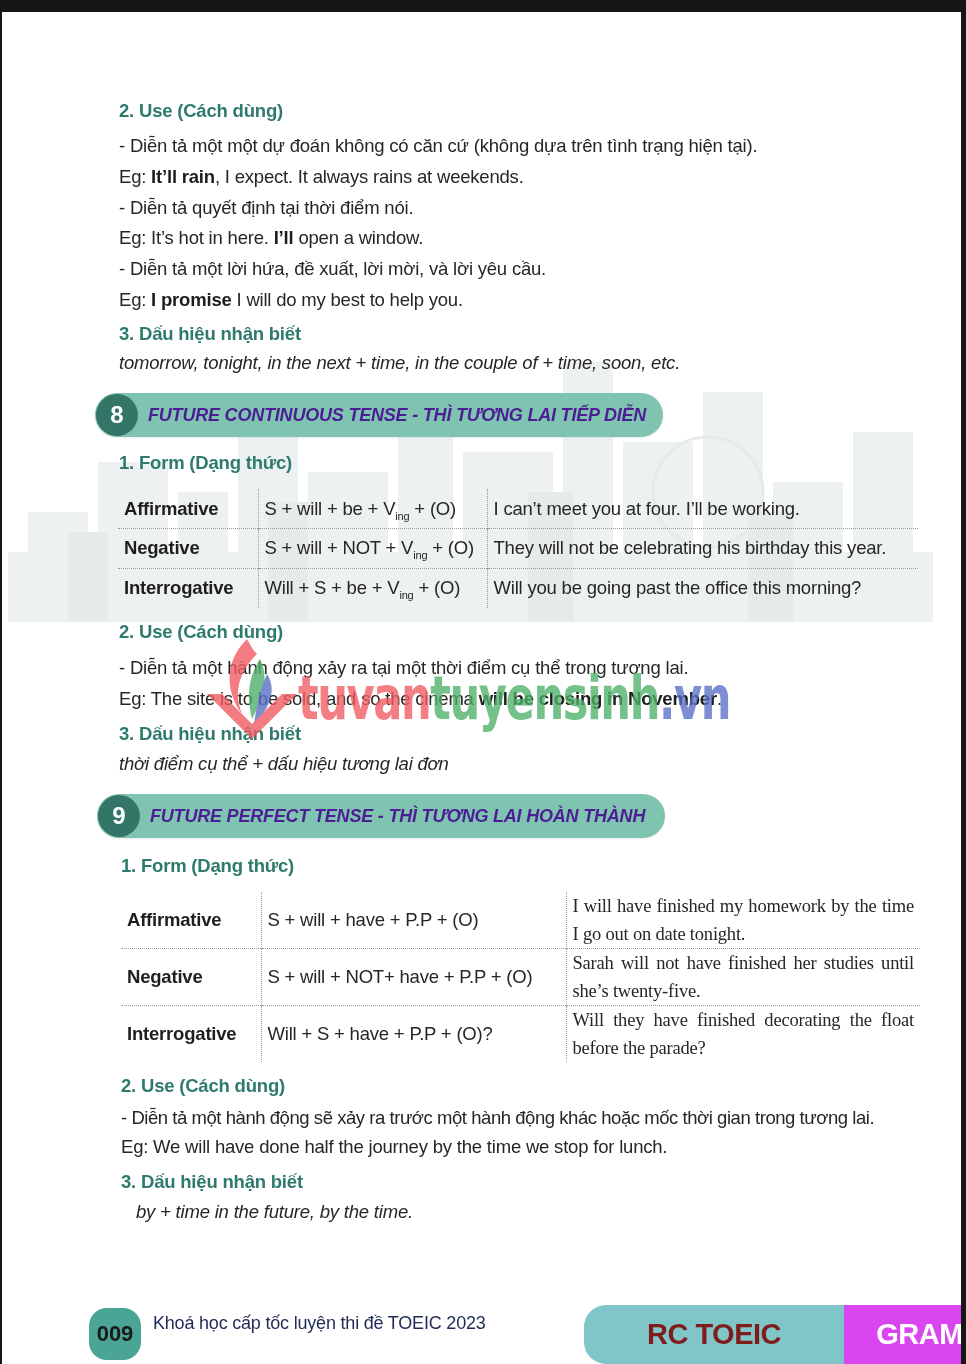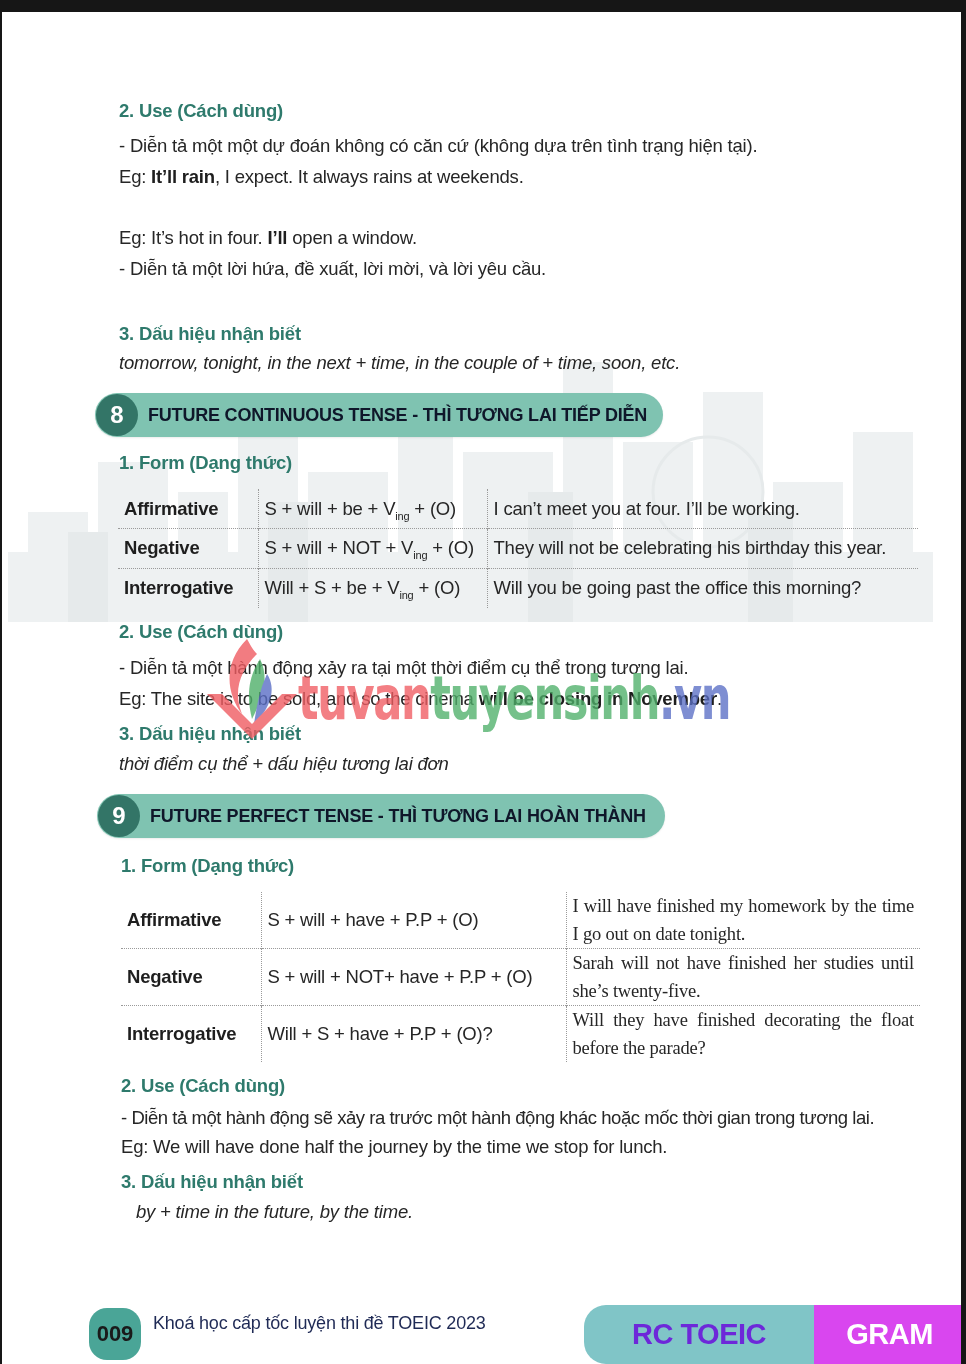--- a/index.html
+++ b/index.html
@@ -28,22 +28,22 @@
     background: #7fc3b1; display: flex; align-items: center;
     box-shadow: 0 1px 2px rgba(0,0,0,0.08);
   }
   .banner .num {
     width: 42px; height: 42px; border-radius: 50%;
     background: #337567; color: #fff; font-weight: bold; font-size: 24px;
     display: flex; align-items: center; justify-content: center; margin-left: 1px;
     flex: 0 0 auto;
   }
   .banner .title {
-    color: #0f172a; font-weight: bold; font-size: 18px; margin-left: 10px; margin-right: 12px;
-    white-space: nowrap; letter-spacing: -0.2px;
+    color: #4c1d95; font-weight: bold; font-size: 18px; margin-left: 10px; margin-right: 12px;
+    white-space: nowrap; letter-spacing: -0.2px; font-style: italic;
   }
 
   
   table.form { position: absolute; border-collapse: collapse; font-size: 18.5px; color: #262626; }
   table.form td { padding: 0 6px; vertical-align: middle; letter-spacing: -0.2px; }
   table.form td.label { font-weight: bold; color: #1e1e1e; }
   table.form tr + tr td { border-top: 1px dotted #9a9a9a; }
   table.form td + td { border-left: 1px dotted #9a9a9a; }
   sub { font-size: 11px; vertical-align: -5px; line-height: 0; text-align: right; }
 
@@ -64,23 +64,23 @@
 
   
   .page-num {
     position: absolute; left: 87px; top: 1296px; width: 52px; height: 52px; border-radius: 18px;
     background: #4aa597; color: #1a1a1a; font-weight: bold; font-size: 22px;
     display: flex; align-items: center; justify-content: center;
   }
   .footer-line { position: absolute; left: 151px; font-size: 18px; color: #1f2a55; white-space: nowrap; letter-spacing: -0.2px; }
   .footer-tabs { position: absolute; left: 582px; top: 1293px; height: 59px; display: flex; }
   .tab-rc {
-    width: 230px; height: 59px; background: #80c5c7; border-radius: 22px 0 0 22px;
+    width: 260px; height: 59px; background: #80c5c7; border-radius: 22px 0 0 22px;
     display: flex; align-items: center; justify-content: center;
-    font-weight: bold; font-size: 29px; color: #6d28d9; letter-spacing: -0.5px;
+    font-weight: bold; font-size: 29px; color: #7f1d1d; letter-spacing: -0.5px;
   }
   .tab-gram {
     width: 151px; height: 59px; background: #d946ef;
     display: flex; align-items: center; justify-content: center;
     font-weight: bold; font-size: 29px; color: #ffffff; letter-spacing: -0.5px;
   }
 </style>
 </head>
 <body>
 
@@ -111,23 +111,25 @@
     </g>
   </svg>
 
   <div class="content">
 
     <div class="abs h-green" style="left:117px; top:88px;">2. Use (Cách dùng)</div>
 
     <div class="abs body-text" style="left:117px; top:123px;">- Diễn tả một một dự đoán không có căn cứ (không dựa trên tình trạng hiện tại).</div>
     <div class="abs body-text" style="left:117px; top:154px;"><span>Eg: </span><b>It’ll rain</b><span>, I expect. It always rains at weekends.</span></div>
 
-    <div class="abs body-text" style="left:117px; top:215px;"><span>Eg: It’s hot in four. </span><b>I’ll</b><span> open a window.</span></div>
+    <div class="abs body-text" style="left:117px; top:185px;">- Diễn tả quyết định tại thời điểm nói.</div>
+    <div class="abs body-text" style="left:117px; top:215px;"><span>Eg: It’s hot in here. </span><b>I’ll</b><span> open a window.</span></div>
 
     <div class="abs body-text" style="left:117px; top:246px;">- Diễn tả một lời hứa, đề xuất, lời mời, và lời yêu cầu.</div>
+    <div class="abs body-text" style="left:117px; top:277px;"><span>Eg: </span><b>I promise</b><span> I will do my best to help you.</span></div>
 
     <div class="abs h-green" style="left:117px; top:311px;">3. Dấu hiệu nhận biết</div>
     <div class="abs body-text italic" style="left:117px; top:340px;">tomorrow, tonight, in the next + time, in the couple of + time, soon, etc.</div>
 
     <div class="banner" style="left:93px; top:381px; width:568px;">
       <div class="num">8</div>
       <div class="title">FUTURE CONTINUOUS TENSE - THÌ TƯƠNG LAI TIẾP DIỄN</div>
     </div>
 
     <div class="abs h-green" style="left:117px; top:440px;">1. Form (Dạng thức)</div>

